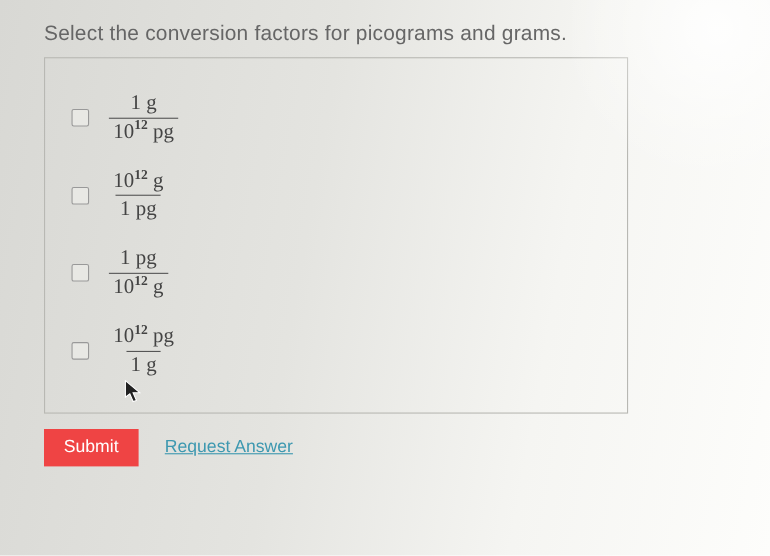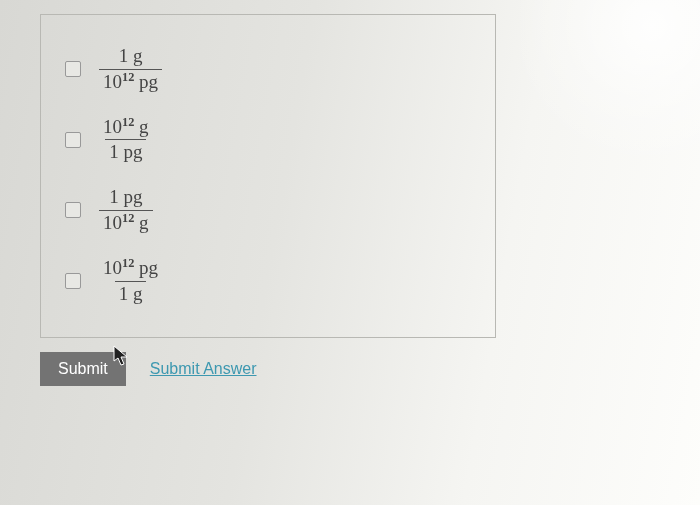--- a/index.html
+++ b/index.html
@@ -24,21 +24,21 @@
     letter-spacing: 0.2px;
   }
   .instr {
     font-size: 19px;
     color: #555;
     font-weight: bold;
     margin: 0 0 16px 0;
   }
   .options-box {
     border: 1px solid #b8b8b3;
-    width: 456px;
+    width: 531px;
     padding: 20px 24px 28px 24px;
     background: transparent;
   }
   .opt-row {
     display: flex;
     align-items: center;
     margin: 10px 0 22px 0;
   }
   .opt-row:last-child { margin-bottom: 4px; }
   .cb {
@@ -71,21 +71,21 @@
     line-height: 0;
     font-weight: bold;
   }
   .actions {
     margin-top: 14px;
     display: flex;
     align-items: center;
     gap: 24px;
   }
   .submit-btn {
-    background: #737373;
+    background: #ef4444;
     color: #fff;
     font-size: 16px;
     padding: 8px 18px;
     border: none;
     cursor: pointer;
   }
   .request-link {
     color: #3d98b0;
     font-size: 16px;
     text-decoration: underline;
@@ -104,20 +104,21 @@
     width: 220px;
     height: 220px;
     background: radial-gradient(circle at 60% 30%, rgba(255,255,255,0.85) 0%, rgba(255,255,255,0.3) 40%, rgba(255,255,255,0) 70%);
     pointer-events: none;
   }
 </style>
 </head>
 <body>
 
 <div class="page">
+  <div class="prompt-line">Select the conversion factors for picograms and grams.</div>
 
   <div class="options-box">
 
     <div class="opt-row">
       <div class="cb"></div>
       <div class="frac">
         <span class="num"><span>1</span><sup></sup> <span>g</span></span>
         <span class="den"><span>10</span><sup>12</sup> <span>pg</span></span>
       </div>
     </div>
@@ -143,21 +144,21 @@
       <div class="frac">
         <span class="num"><span>10</span><sup>12</sup> <span>pg</span></span>
         <span class="den"><span>1</span><sup></sup> <span>g</span></span>
       </div>
     </div>
 
   </div>
 
   <div class="actions">
     <button class="submit-btn">Submit</button>
-    <span class="request-link">Submit Answer</span>
+    <span class="request-link">Request Answer</span>
   </div>
 </div>
 
 <svg class="cursor" width="18" height="22" viewBox="0 0 18 22">
   <path d="M1 1 L1 16 L5 13 L8 20 L11 19 L8 12 L14 12 Z" fill="#222" stroke="#fff" stroke-width="1"></path>
 </svg>
 
 <div class="glare"></div>
 
 </body></html>

